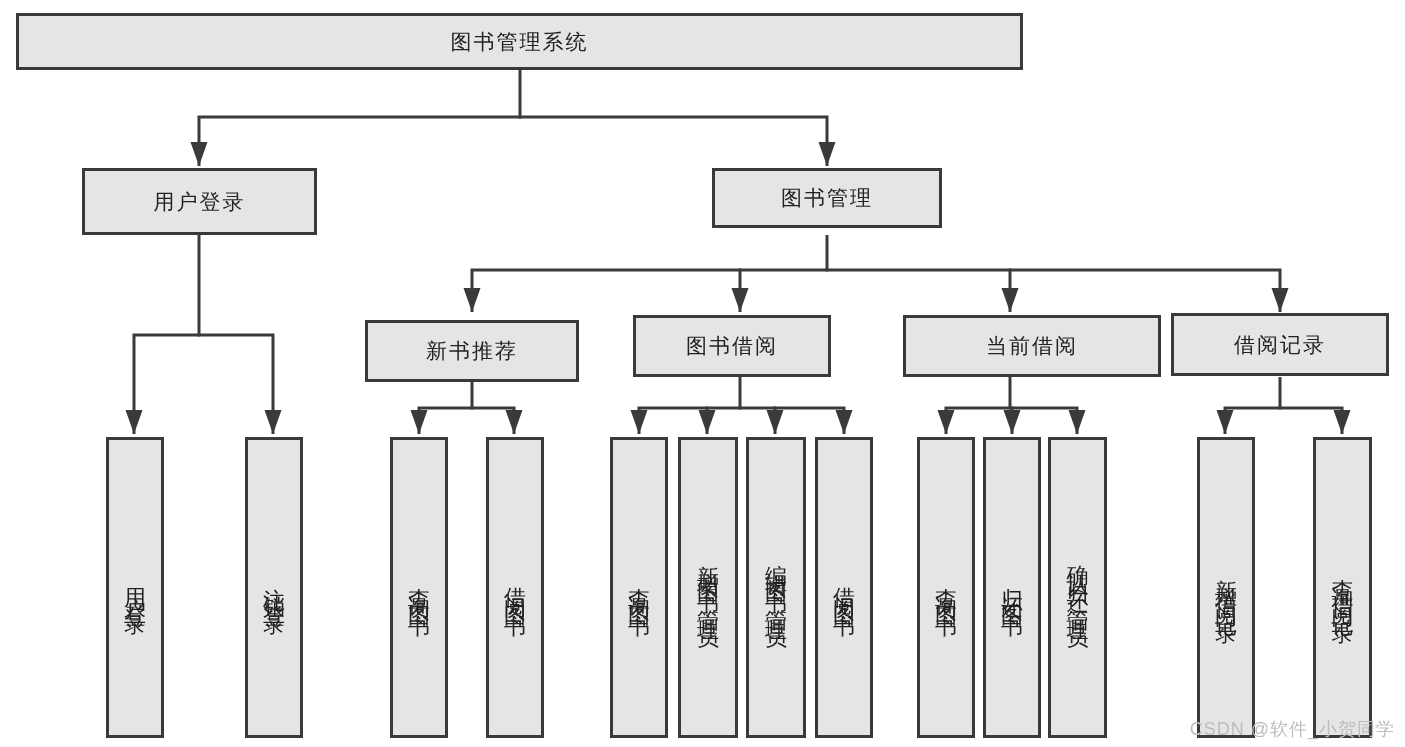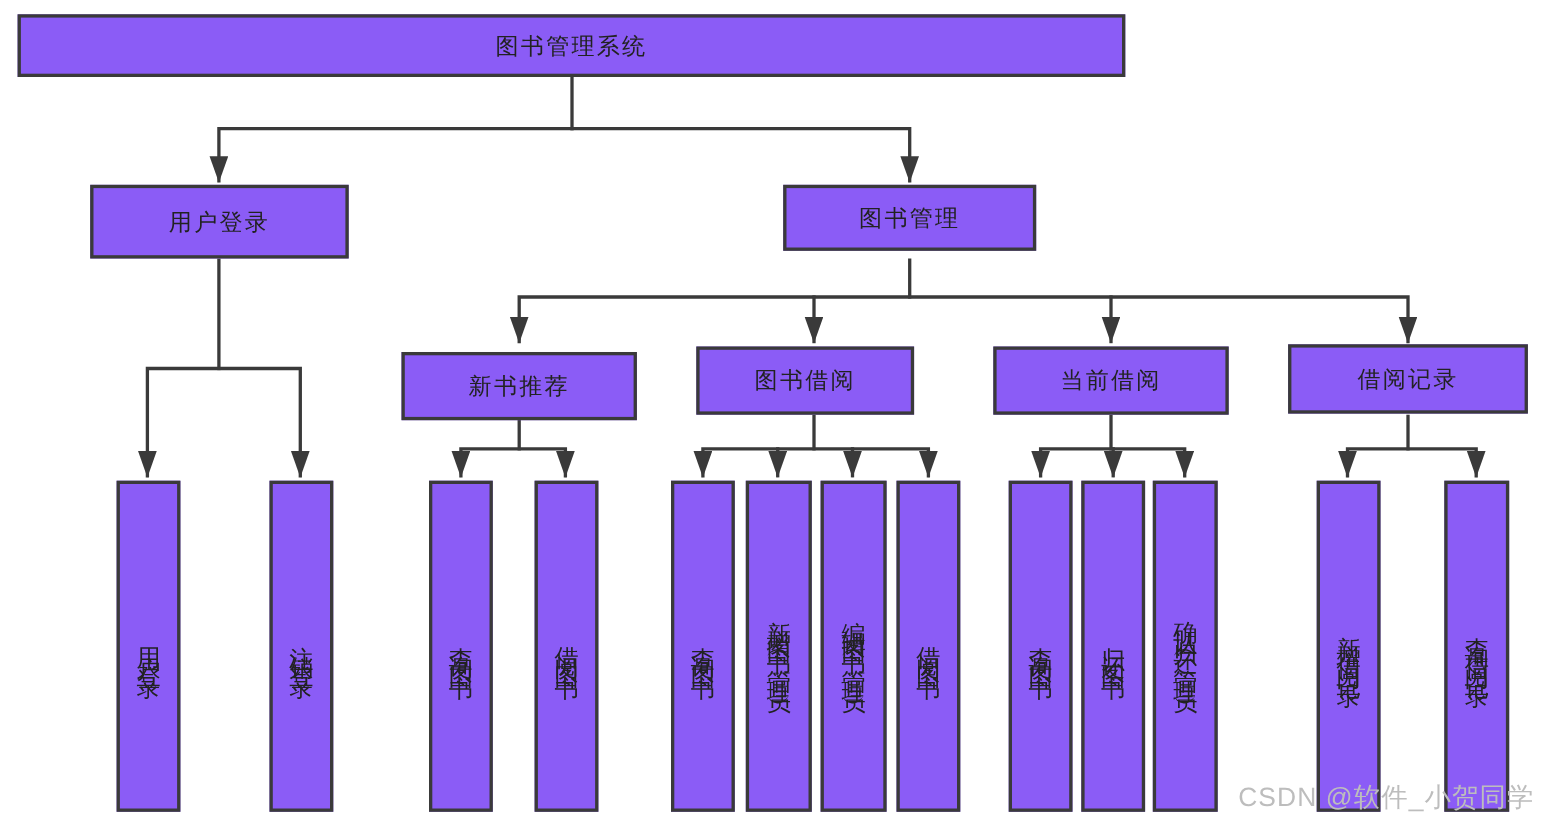--- a/index.html
+++ b/index.html
@@ -7,40 +7,40 @@
     position:relative;
     width:1405px;height:747px;
     background:#ffffff;
     font-family:"Liberation Sans","DejaVu Sans",sans-serif;
     overflow:hidden;
   }
   .wires{position:absolute;left:0;top:0;width:1405px;height:747px;}
   .node{
     position:absolute;
     box-sizing:border-box;
-    background:#8b5cf6;
+    background:#e5e5e5;
     border:3px solid #3a3a3a;
     display:flex;align-items:center;justify-content:center;
     color:#222222;
   }
   .hnode{font-size:21px;letter-spacing:2px;white-space:nowrap;}
   .vnode{width:58px;top:437px;height:301px;}
   .vnode .vtext{
     writing-mode:vertical-rl;
     text-orientation:mixed;
     font-size:22px;
     line-height:1;
     letter-spacing:9px;
     color:#222222;
     white-space:nowrap;
   }
   .watermark{
     position:absolute;
     right:10px;bottom:6px;
-    font-size:24px;
+    font-size:18px;
     color:#bdbdbd;
     letter-spacing:1px;
     z-index:5;
     white-space:nowrap;
   }
 </style>
 </head>
 <body>
 
 <div class="canvas">
@@ -91,21 +91,21 @@
   <div class="node hnode" style="left:712px;top:168px;width:230px;height:60px;">
     <span>图书管理</span>
   </div>
 
   <div class="node hnode" style="left:365px;top:320px;width:214px;height:62px;">
     <span>新书推荐</span>
   </div>
   <div class="node hnode" style="left:633px;top:315px;width:198px;height:62px;">
     <span>图书借阅</span>
   </div>
-  <div class="node hnode" style="left:903px;top:315px;width:214px;height:62px;">
+  <div class="node hnode" style="left:903px;top:315px;width:258px;height:62px;">
     <span>当前借阅</span>
   </div>
   <div class="node hnode" style="left:1171px;top:313px;width:218px;height:63px;">
     <span>借阅记录</span>
   </div>
 
   <div class="node vnode" style="left:106px;">
     <span class="vtext">用户登录</span>
   </div>
   <div class="node vnode" style="left:245px;">

